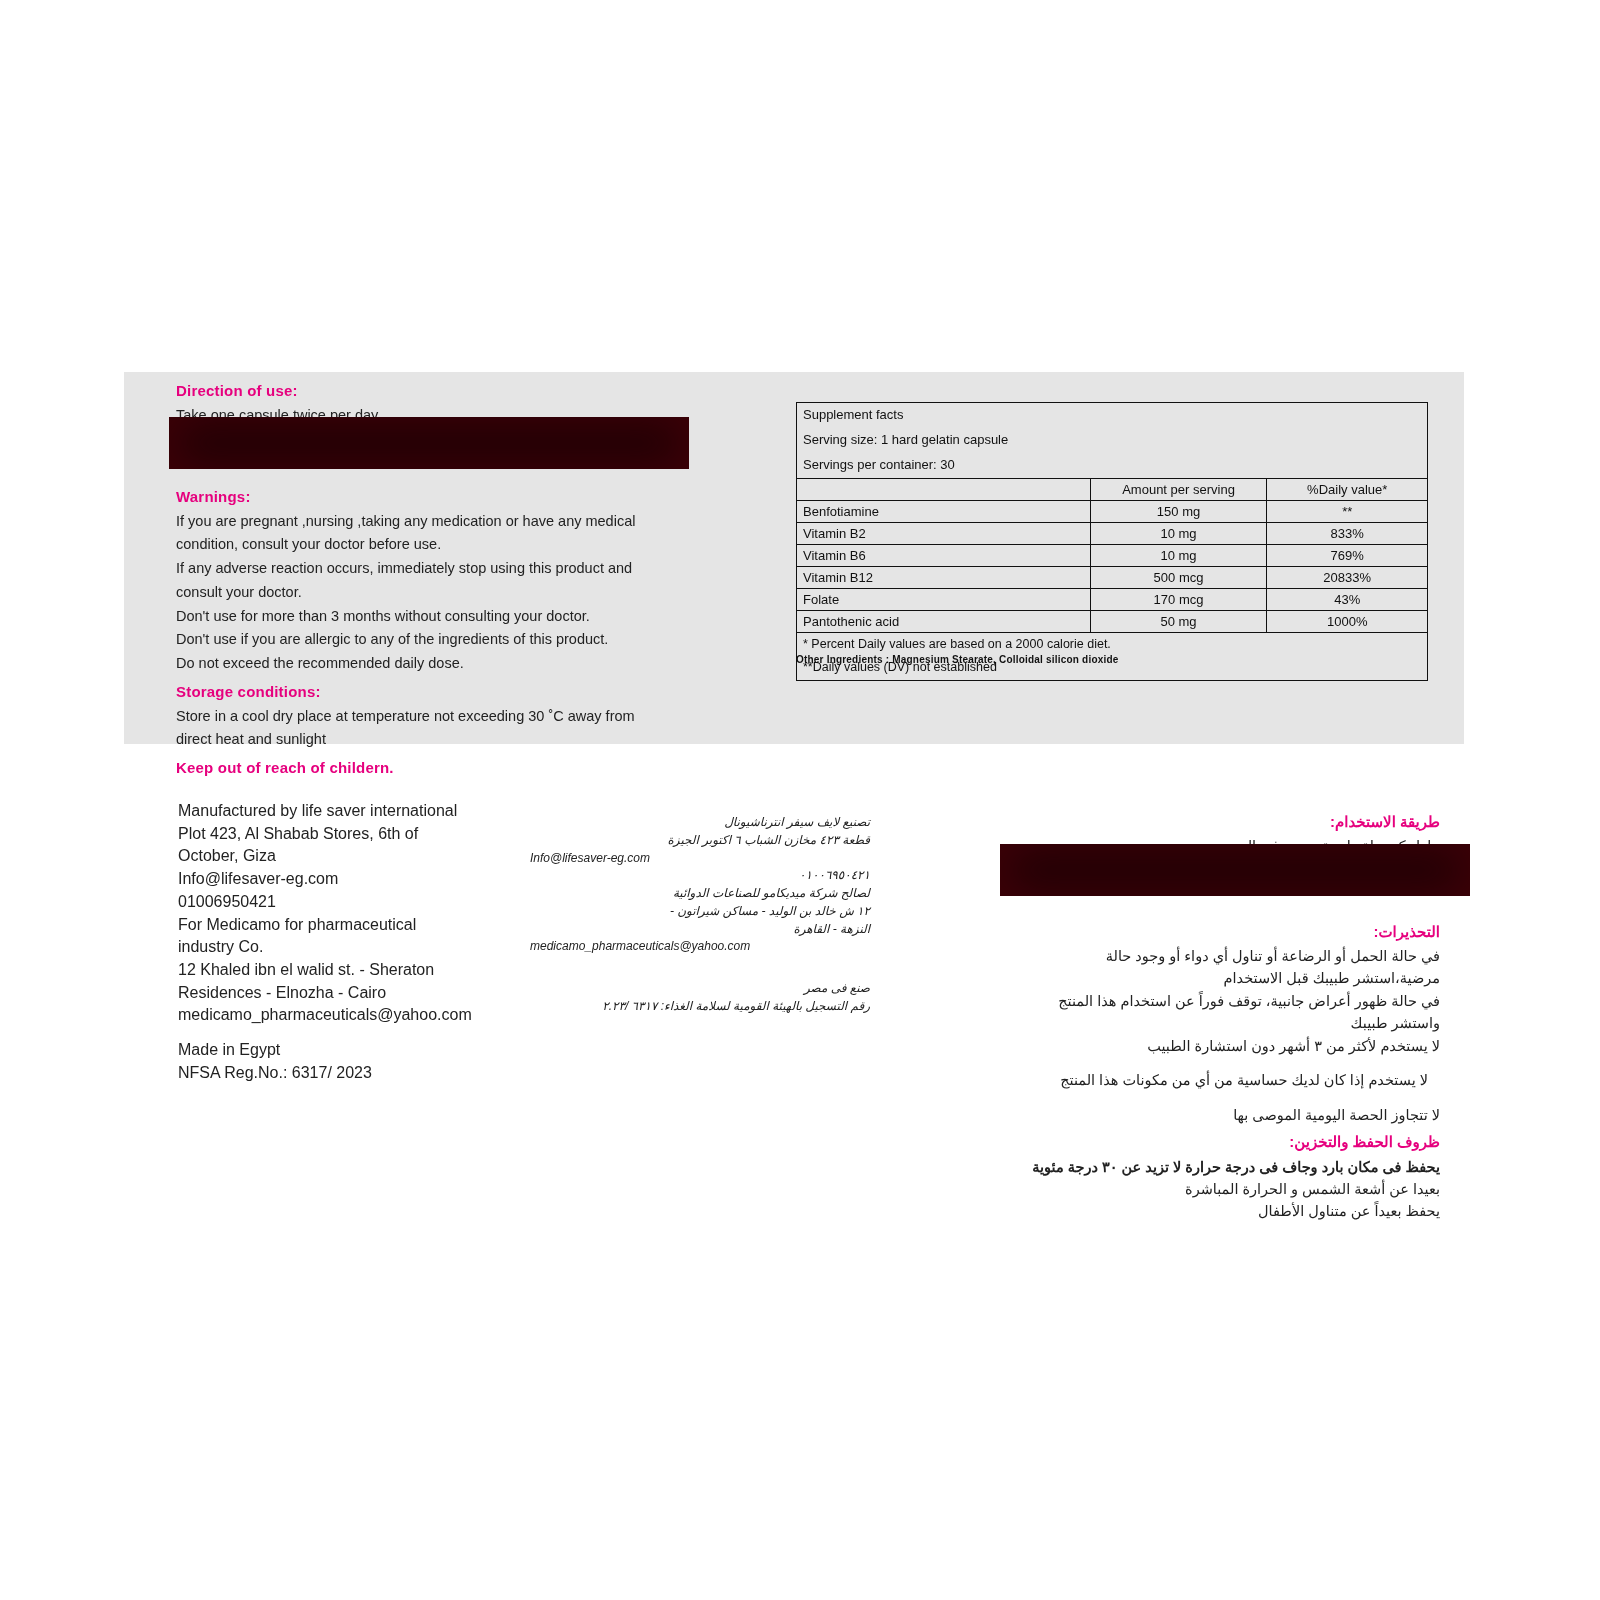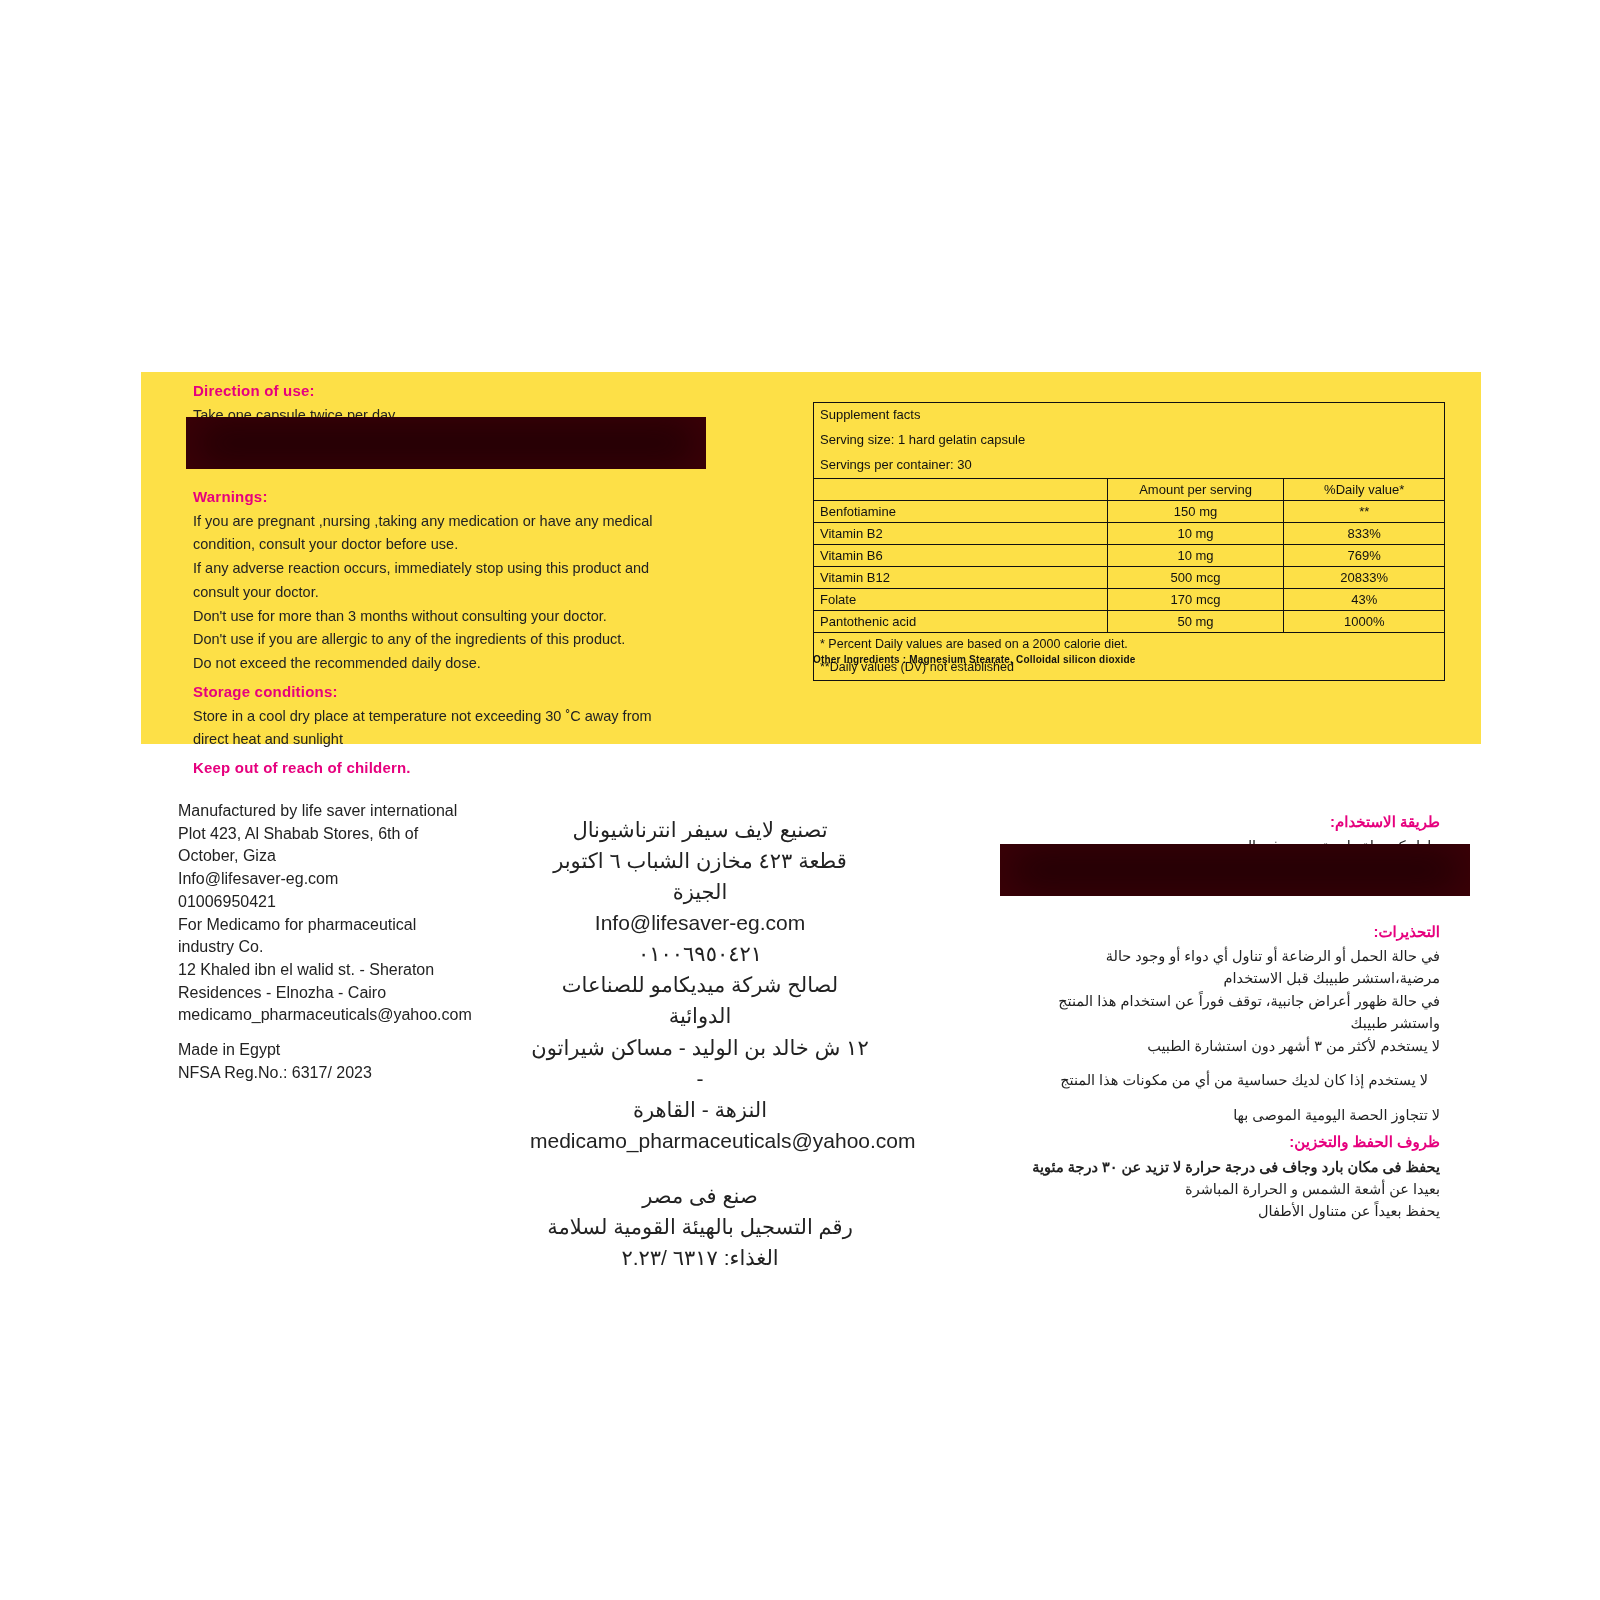--- a/index.html
+++ b/index.html
@@ -12,25 +12,25 @@
     height: 1600px;
     position: relative;
     font-family: "Liberation Sans", sans-serif;
     color: #1a1a1a;
     overflow: hidden;
   }
 
   
   #panel-top {
     position: absolute;
-    left: 141px;
+    left: 124px;
     top: 372px;
     width: 1340px;
     height: 372px;
-    background: #fde047;
+    background: #e5e5e5;
   }
 
   #panel-top-left {
     position: absolute;
     left: 52px;
     top: 10px;
     width: 530px;
   }
 
   .magenta-head {
@@ -128,25 +128,25 @@
     width: 380px;
     font-size: 16px;
     line-height: 1.42;
     color: #222;
   }
   #addr-ar {
     position: absolute;
     left: 400px;
     top: 14px;
     width: 340px;
-    font-size: 21px;
+    font-size: 12px;
     line-height: 1.48;
     color: #222;
     direction: rtl;
-    text-align: center;
+    font-style: italic;
   }
   #addr-ar .ltr {
     direction: ltr;
     unicode-bidi: embed;
   }
   #ar-right {
     position: absolute;
     right: 30px;
     top: 10px;
     width: 470px;

